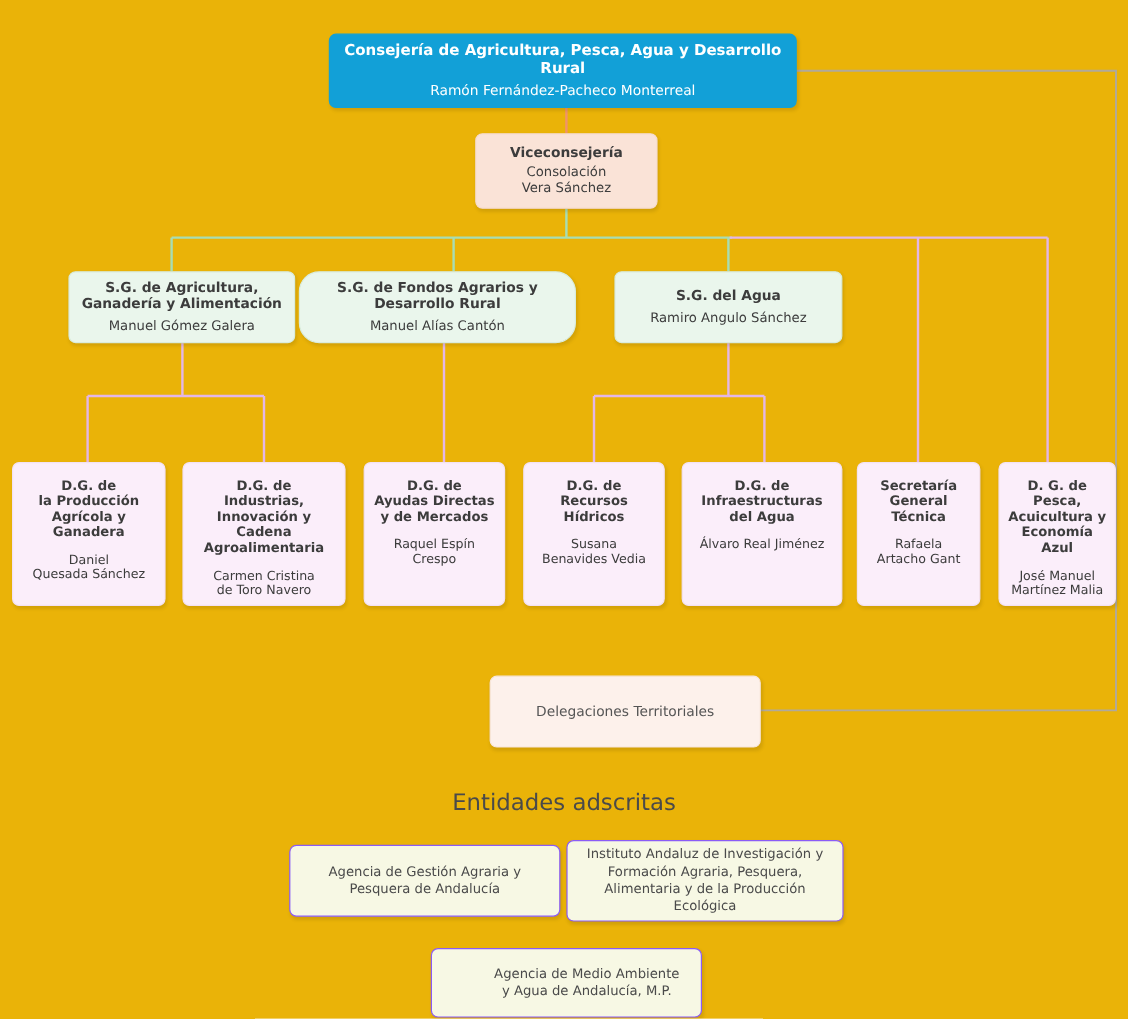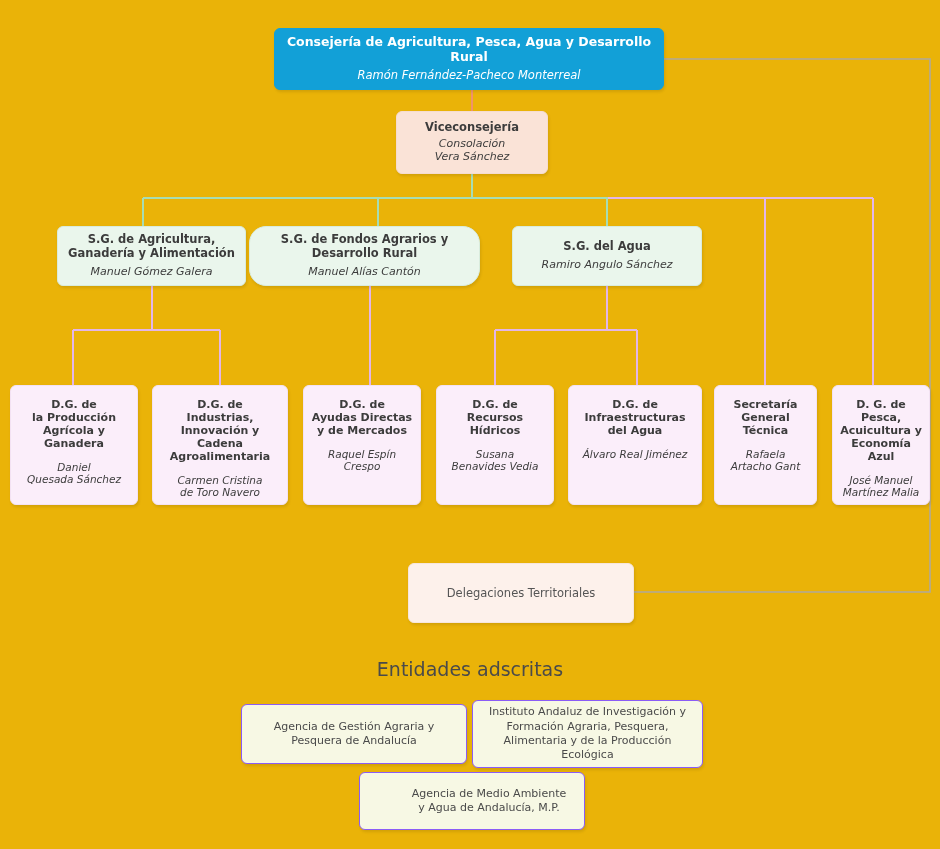--- a/index.html
+++ b/index.html
@@ -32,21 +32,20 @@
     justify-content: center;
     text-align: center;
     box-shadow: 1px 2px 3px rgba(0,0,0,0.10);
     padding: 4px 6px;
   }
   .node .title {
     font-weight: bold;
     line-height: 1.18;
   }
   .node .person {
-    font-style: italic;
     line-height: 1.18;
   }
 
   
   .n-consejeria {
     left: 274px; top: 28px; width: 390px; height: 62px;
     background: #12a0d7;
     border: 1px solid #12a0d7;
     color: #ffffff;
   }
@@ -116,21 +115,21 @@
 
   
   .ent {
     background: #f7f8e4;
     border: 1px solid #8b5cf6;
     color: #4a4a4a;
   }
   .ent .plain { font-size: 11px; line-height: 1.3; }
   .n-ent0 { left: 241px; top: 704px; width: 226px; height: 60px; }
   .n-ent1 { left: 472px; top: 700px; width: 231px; height: 68px; }
-  .n-ent2 { left: 359px; top: 772px; width: 226px; height: 58px; padding-left: 40px; }
+  .n-ent2 { left: 359px; top: 790px; width: 226px; height: 58px; padding-left: 40px; }
 </style>
 </head>
 <body>
 
 <div id="canvas">
 
   <svg class="connectors" viewBox="0 0 940 849" xmlns="http://www.w3.org/2000/svg">
     <g fill="none" stroke-width="2">
 
       <path d="M472,90 L472,111" stroke="#f0936a"></path>

